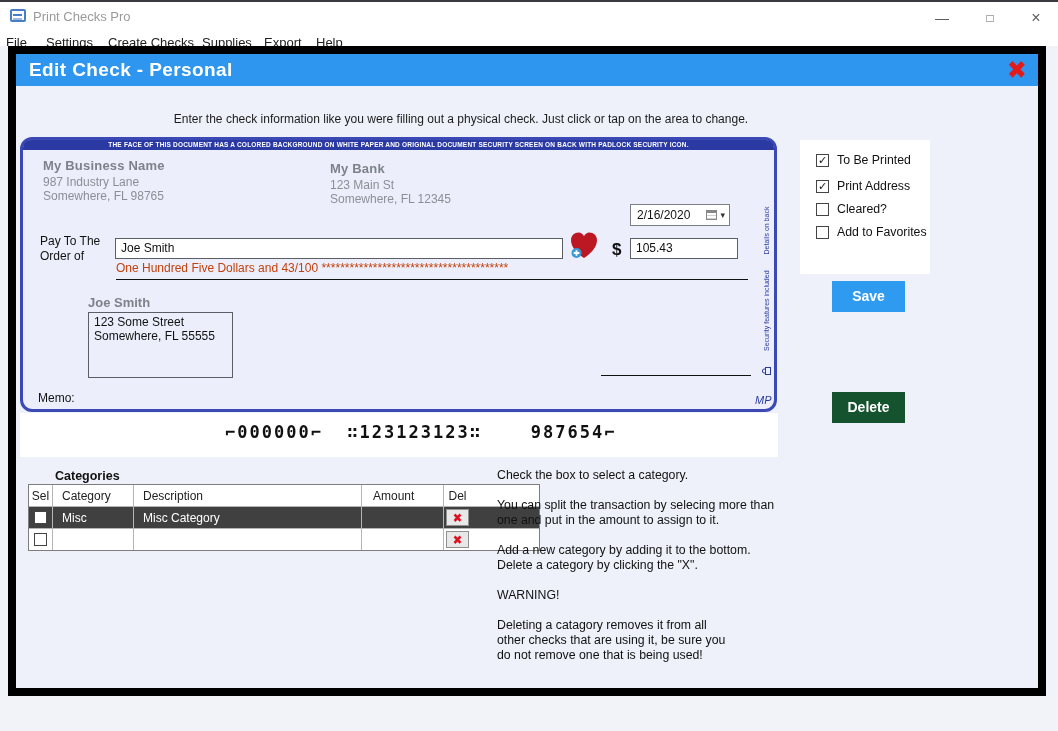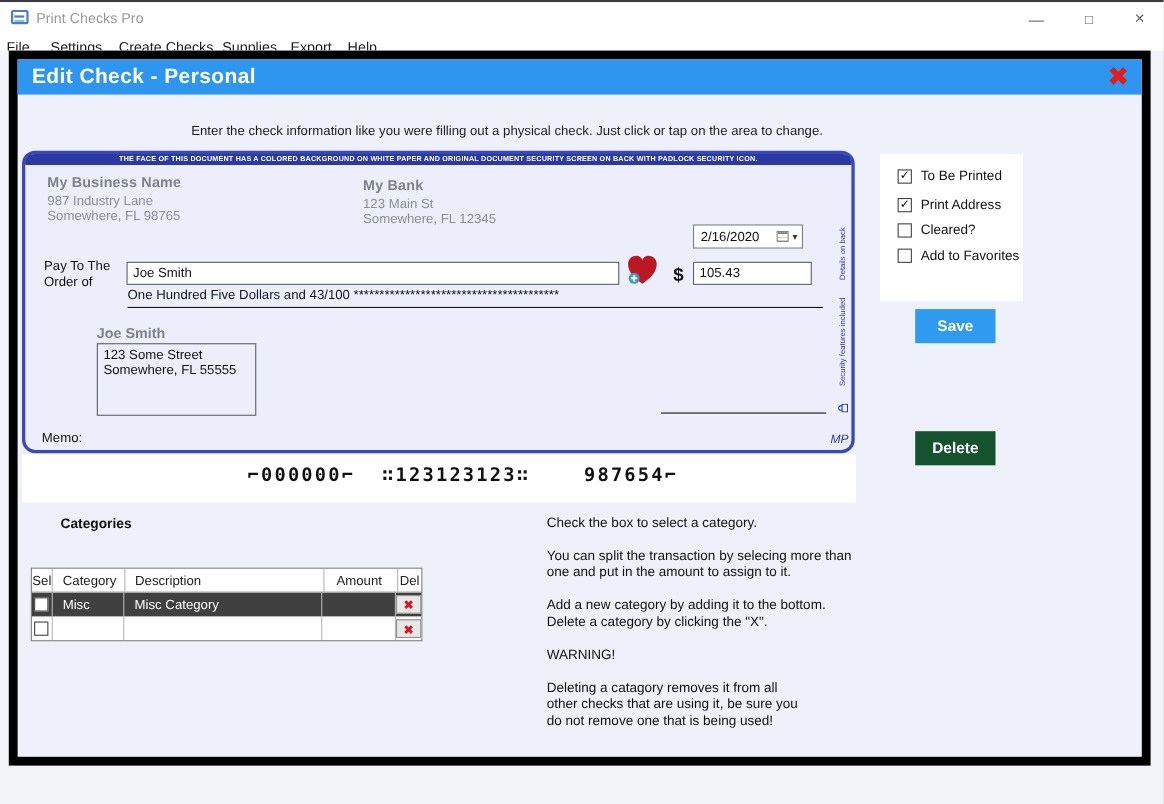--- a/index.html
+++ b/index.html
@@ -44,21 +44,21 @@
   .date-text { flex:1; }
   .cal-icon { width:11px; height:10px; border:1px solid #888; margin-right:3px;
               background:linear-gradient(#888 0 2px, transparent 2px 4px, #cfcfcf 4px 5px, transparent 5px 7px, #cfcfcf 7px 8px, transparent 8px); }
   .dd-arrow { font-size:9px; color:#333; }
   .payto { position:absolute; left:17px; top:94px; font-size:12px; color:#111; line-height:15px; }
   .field { background:#fff; border:1px solid #5a5f66; font-size:12px; color:#111; padding:2px 5px; }
   .payee-input { position:absolute; left:92px; top:98px; width:448px; height:21px; }
   .heart { position:absolute; left:545px; top:90px; width:32px; height:30px; }
   .dollar { position:absolute; left:589px; top:100px; font-size:17px; font-weight:bold; color:#111; }
   .amount-input { position:absolute; left:607px; top:98px; width:108px; height:21px; }
-  .amount-words { position:absolute; left:93px; top:121px; width:632px; height:19px; font-size:12px; color:#0f172a;
+  .amount-words { position:absolute; left:93px; top:121px; width:632px; height:19px; font-size:12px; color:#c2410c;
                   border-bottom:1.5px solid #111; white-space:nowrap; overflow:hidden; }
   .payee-name { position:absolute; left:65px; top:155px; font-size:13px; font-weight:bold; color:#7d828a; }
   .addr-box { position:absolute; left:65px; top:172px; width:145px; height:66px; border:1px solid #5a5f66;
               font-size:12px; color:#111; padding:2px 5px; line-height:14px; white-space:pre-line; }
   .sig-line { position:absolute; left:578px; top:235px; width:150px; border-top:1.5px solid #111; }
   .memo-label { position:absolute; left:15px; top:251px; font-size:12px; color:#111; }
   .memo-input { position:absolute; left:55px; top:247px; width:340px; height:20px; }
   .vtext { position:absolute; left:648px; top:134px; width:190px; height:12px; transform:rotate(-90deg);
            display:flex; align-items:center; gap:16px; font-size:7px; color:#2b3aa3; white-space:nowrap; }
   .mp { position:absolute; left:732px; top:254px; font-size:11px; font-weight:normal; font-style:italic; color:#2b3aa3; }
@@ -74,21 +74,21 @@
   .cbox { width:13px; height:13px; background:#fff; border:1px solid #444; font-size:11px; line-height:11px;
           text-align:center; color:#111; flex:0 0 13px; }
   .opt-label { font-size:12.3px; color:#111; white-space:nowrap; }
   .btn { position:absolute; width:73px; height:31px; text-align:center; line-height:31px; color:#fff;
          font-size:14px; font-weight:bold; cursor:pointer; }
   .btn-save { left:816px; top:227px; background:#2e9af0; }
   .btn-delete { left:816px; top:338px; background:#14532d; }
 
   
   .cat-title { position:absolute; left:39px; top:415px; font-size:12.5px; font-weight:bold; color:#111; }
-  .cat-table { position:absolute; left:12px; top:430px; width:356px; background:#fff; border:1px solid #7e7e7e; font-size:12px; color:#222;margin-top:32px; }
+  .cat-table { position:absolute; left:12px; top:430px; width:512px; background:#fff; border:1px solid #7e7e7e; font-size:12px; color:#222; }
   .cat-row { display:flex; align-items:center; height:22px; }
   .cat-row + .cat-row { border-top:1px solid #b5b5b5; }
   .cat-head { height:21px; }
   .cc { height:100%; display:flex; align-items:center; border-right:1px solid #b5b5b5; }
   .cc:last-child { border-right:none; }
   .c-sel { width:24px; justify-content:center; }
   .c-cat { width:81px; padding-left:9px; }
   .c-desc { width:228px; padding-left:9px; }
   .c-amt { width:82px; padding-left:11px; }
   .c-del { width:27px; justify-content:center; }

